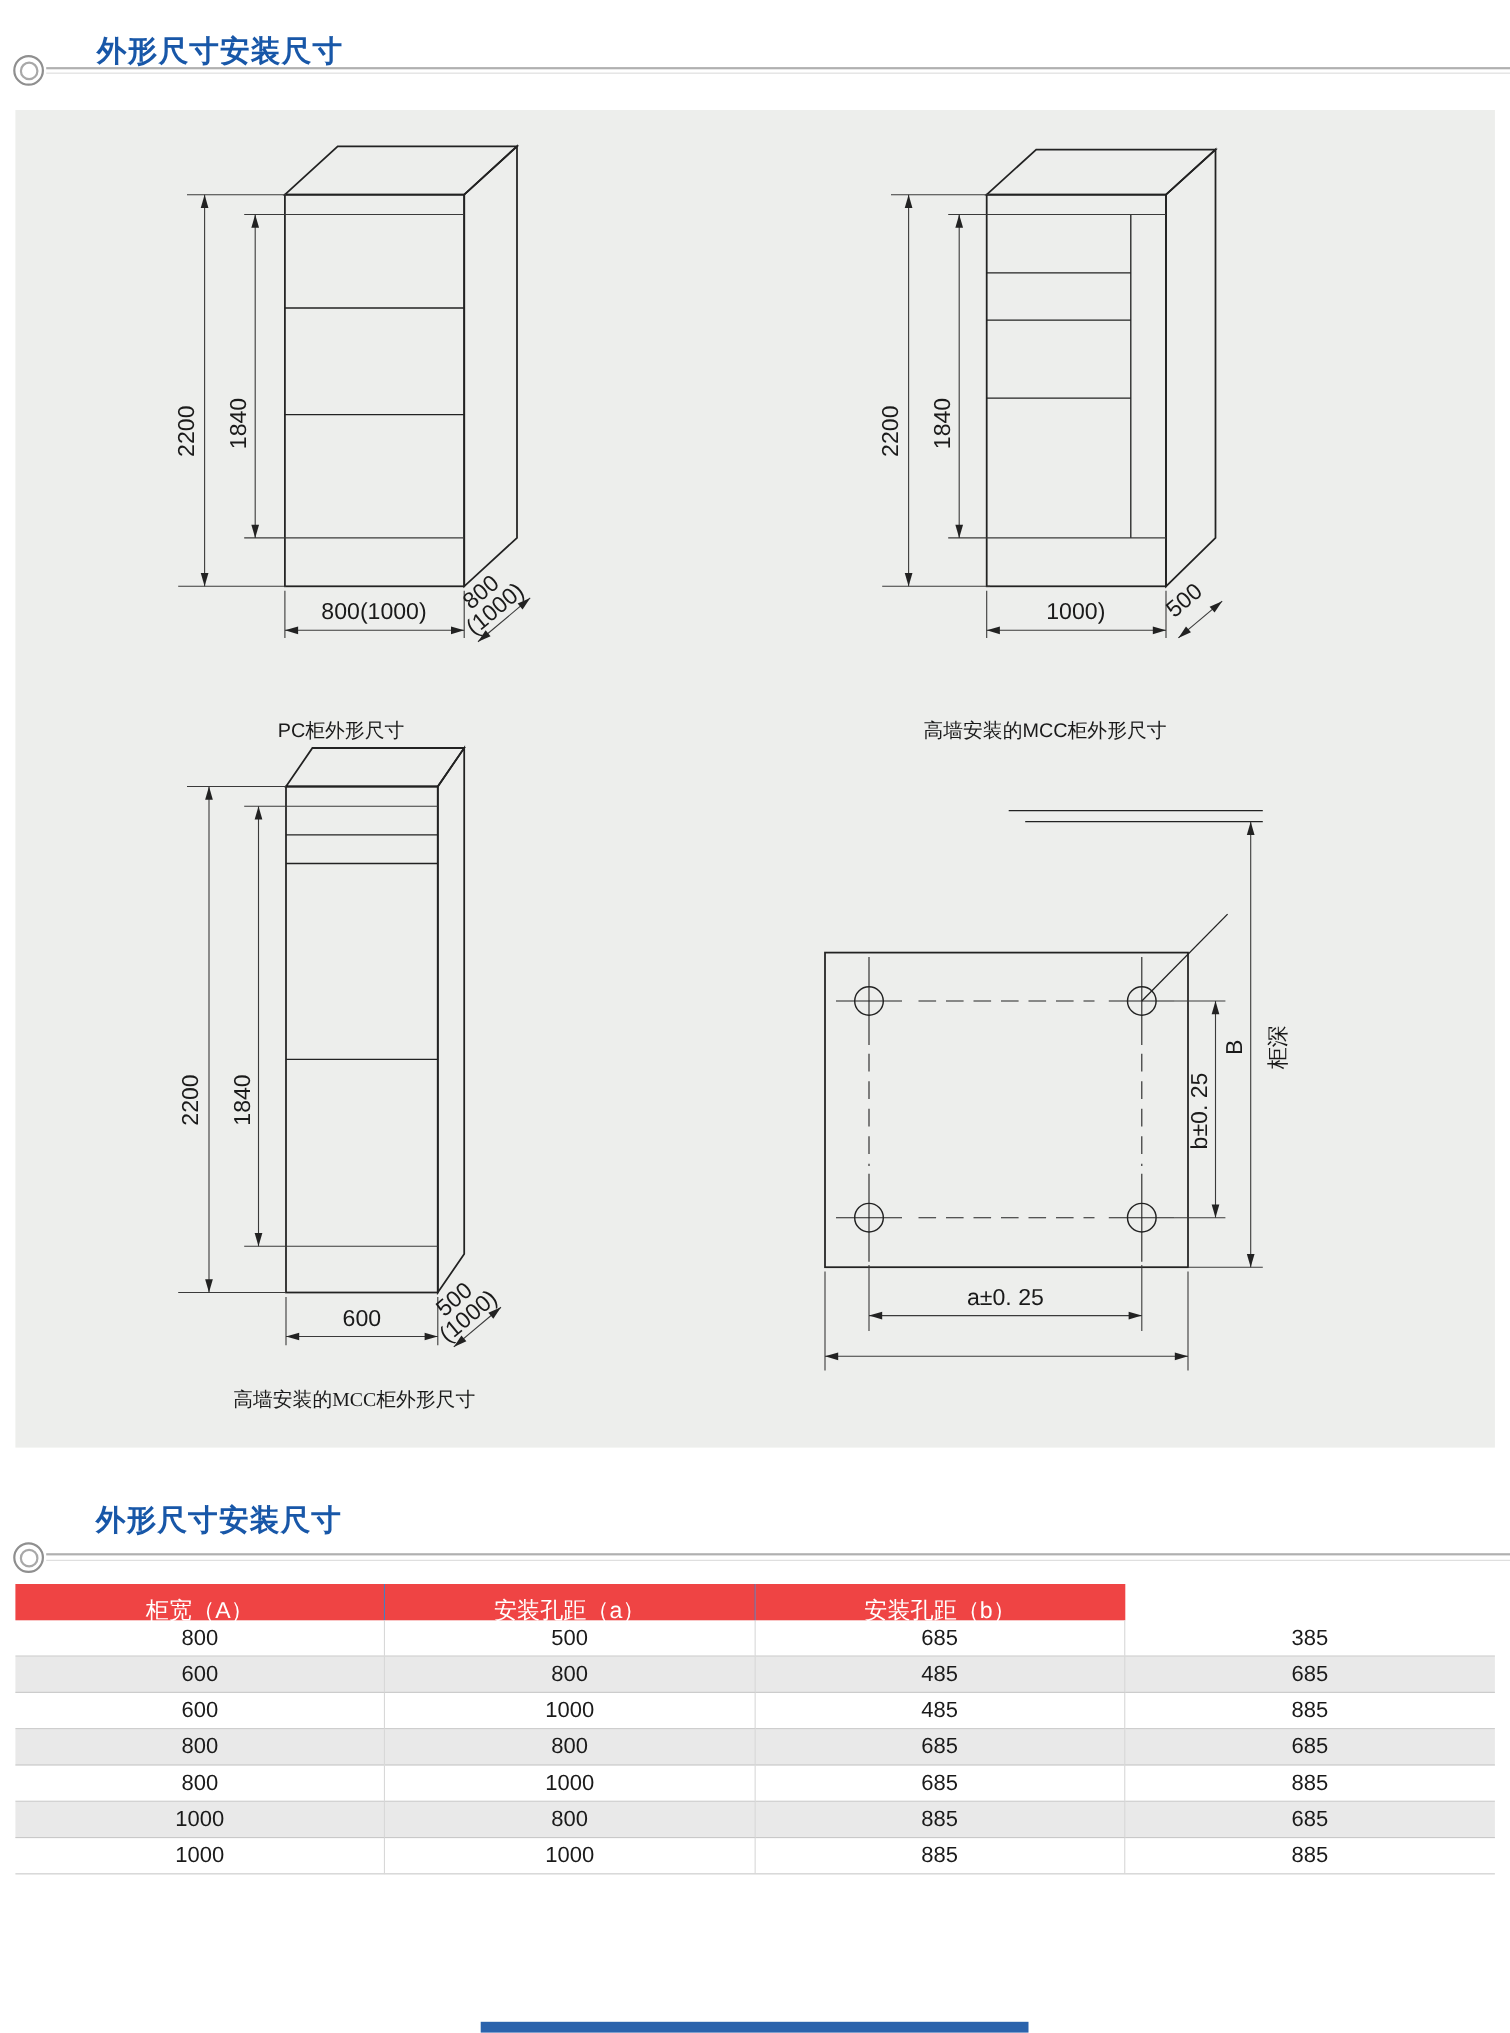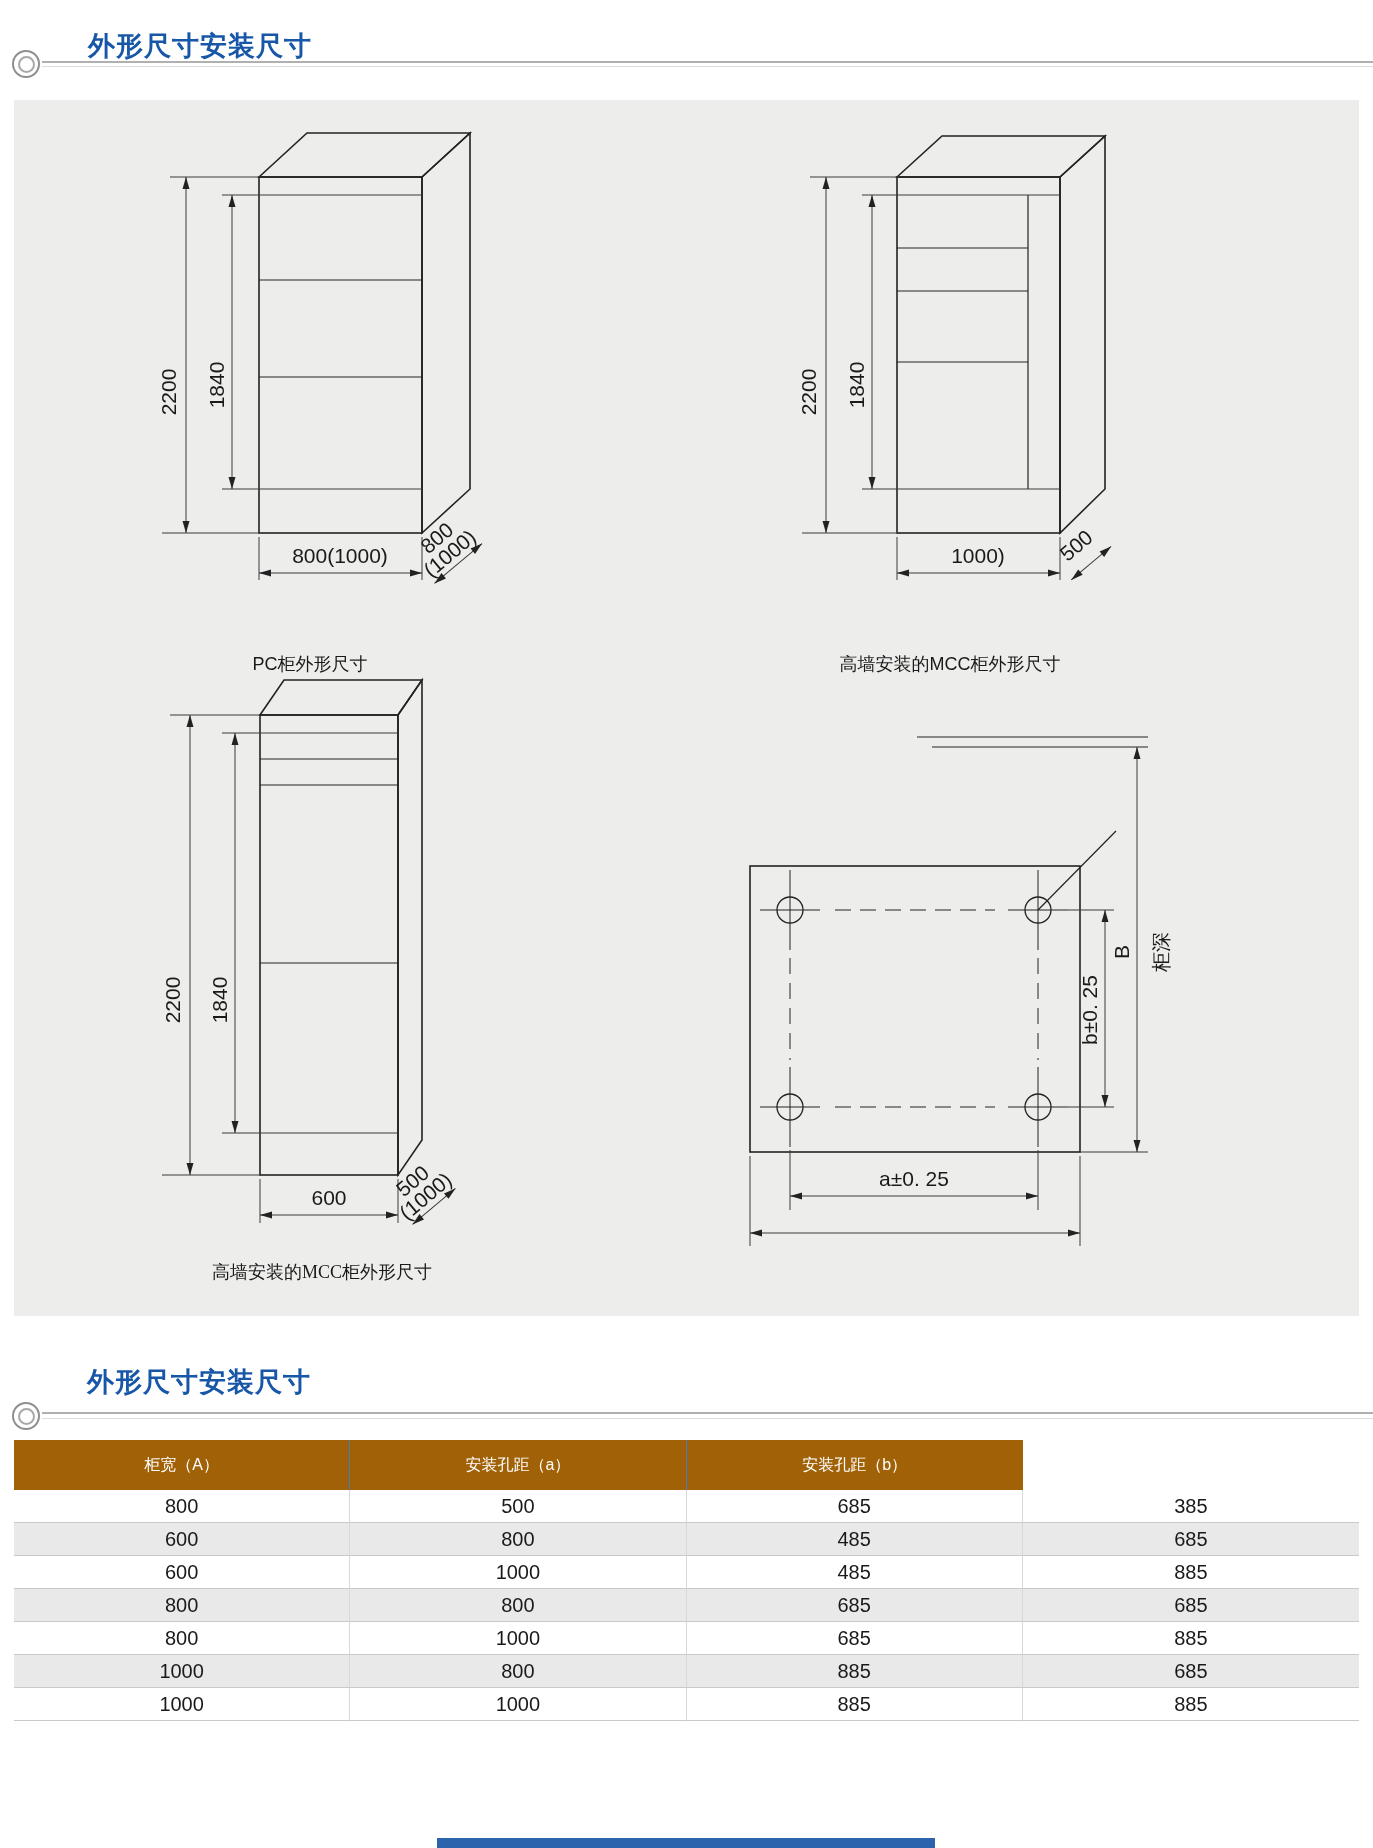--- a/index.html
+++ b/index.html
@@ -13,21 +13,21 @@
         background:#fff;display:flex;align-items:center;justify-content:center;}
   .ring-inner{width:13px;height:13px;border:2px solid #a8a8a8;border-radius:50%;}
   .panel{background:#edeeec;}
   svg{position:absolute;overflow:visible;}
   .caption{font-size:18px;color:#1a1a1a;text-align:center;}
   .dim{font-size:21px;fill:#1a1a1a;font-family:"Liberation Sans",sans-serif;}
   .dimS{font-size:20px;fill:#1a1a1a;font-family:"Liberation Sans",sans-serif;}
   
   .tbl{left:14px;top:1440px;width:1345px;}
   .tr{display:grid;grid-template-columns:repeat(4,1fr);}
-  .th{background:#a16207;color:#fff;font-size:16px;height:50px;line-height:50px;
+  .th{background:#ef4444;color:#fff;font-size:21px;height:33px;line-height:50px;
       text-align:center;border-right:1px solid #4a7cbd;}
   .th:last-child{border-right:none;}
   .td{font-size:20px;height:32px;line-height:32px;text-align:center;
       border-right:1px solid #d8d8d8;border-bottom:1px solid #c9c9c9;}
   .td:last-child{border-right:none;}
   .row-alt{background:#e9e9e9;}
   .footer-bar{background:#2b63ac;}
   line,polyline,rect,polygon,circle{vector-effect:none;}
 </style>
 </head>

